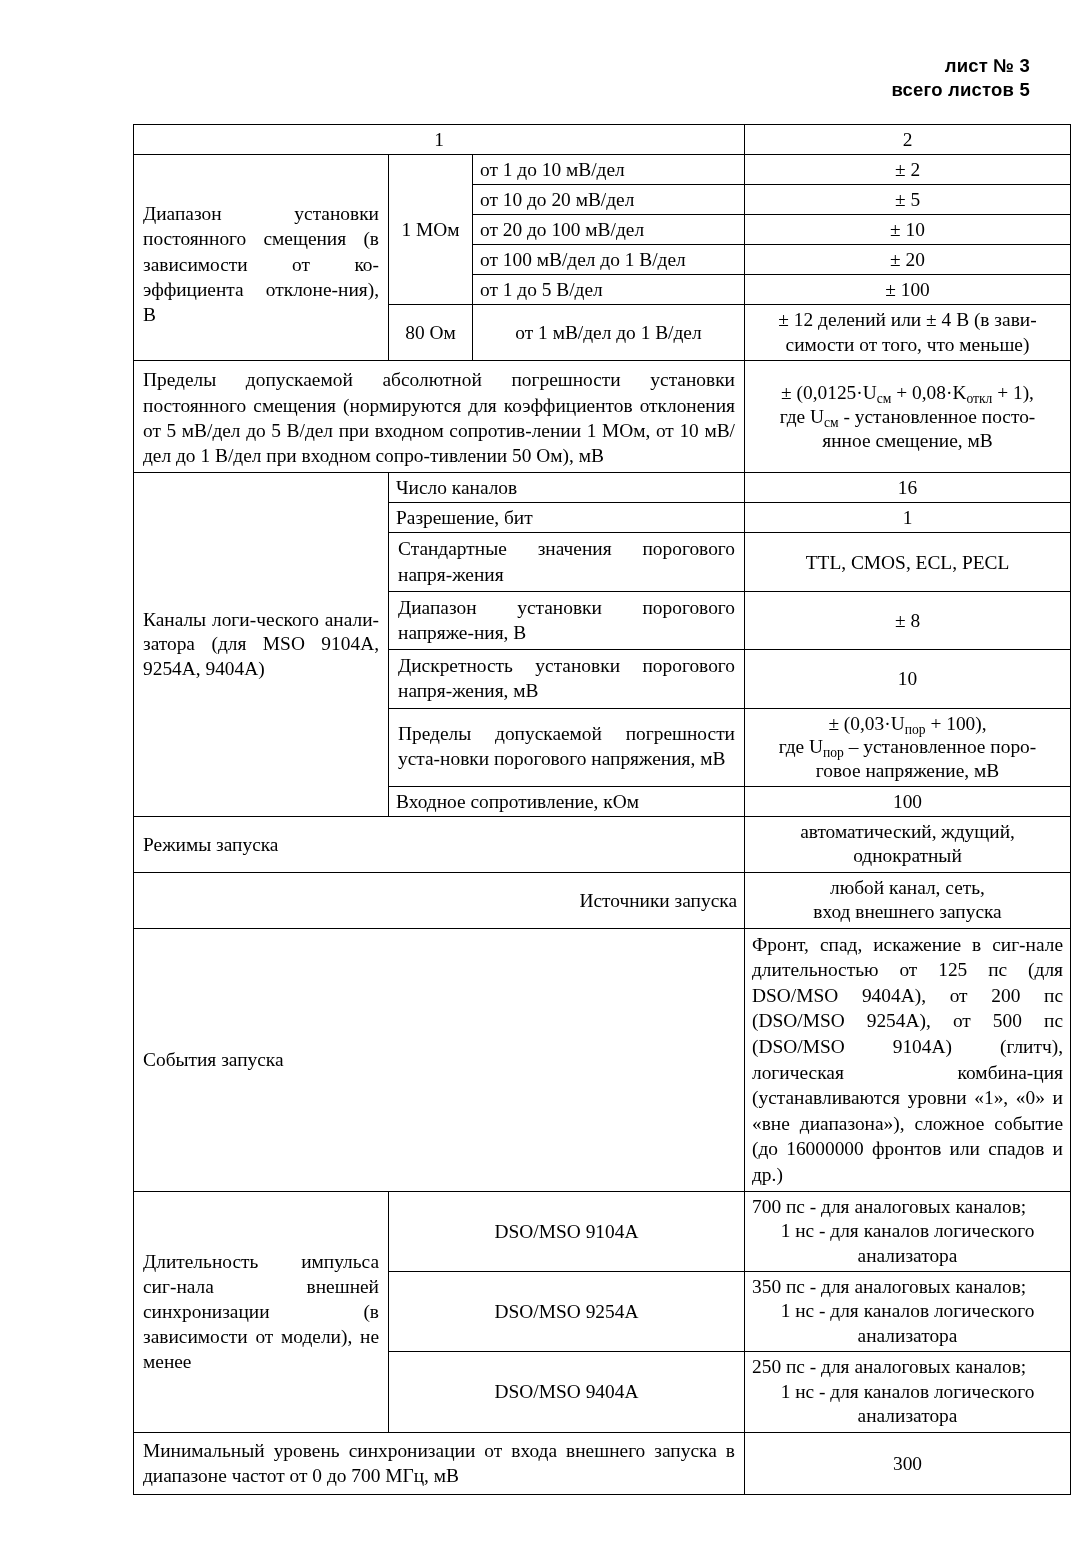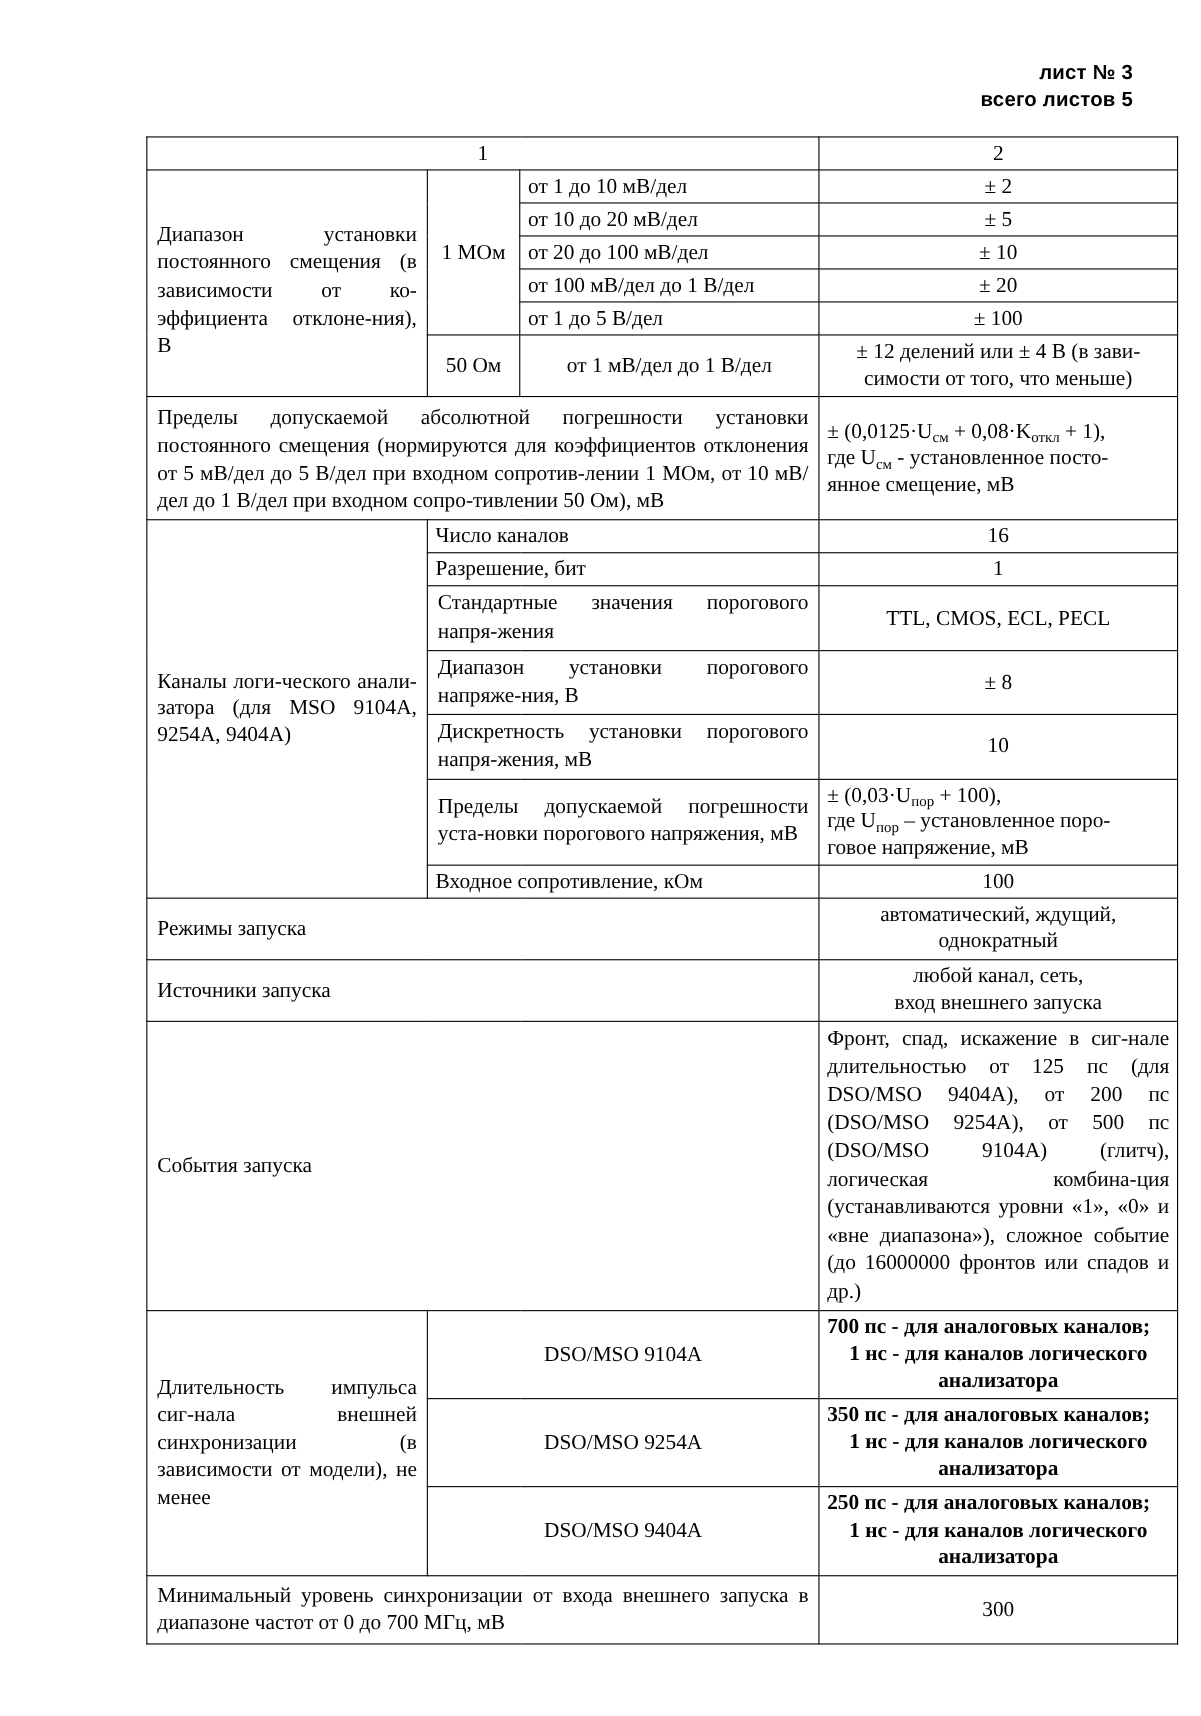--- a/index.html
+++ b/index.html
@@ -63,21 +63,21 @@
   .hdr-num { text-align: center; font-size: 20px; padding: 4px 0 5px; }
 
   sub {
     font-size: 0.70em;
     vertical-align: baseline;
     position: relative;
     top: 0.30em;
     letter-spacing: 0;
   }
 
-  .formula { line-height: 1.22; text-align: left; }
+  .formula { line-height: 1.22; text-align: center; }
   .formula .l1 { display: block; }
 
   
   .para {
     text-align: justify;
     text-align-last: left;
     line-height: 1.30;
     margin: 0;
   }
 
@@ -96,21 +96,20 @@
     text-align: justify;
     text-align-last: left;
     line-height: 1.32;
     padding: 6px 8px 6px 10px;
   }
 
   .pulse-val {
     text-align: center;
     line-height: 1.26;
     padding: 3px 5px;
-    font-weight: bold;
   }
   .pulse-val .l1 { display: block; text-align: left; }
   .pulse-val .l2 { display: block; }
   .pulse-val .l3 { display: block; }
 </style>
 </head>
 <body>
 
 <div class="page">
 
@@ -151,21 +150,21 @@
       </tr>
       <tr>
         <td class="left smallpad">от 100 мВ/дел до 1 В/дел</td>
         <td class="ctr smallpad">± 20</td>
       </tr>
       <tr>
         <td class="left smallpad">от 1 до 5 В/дел</td>
         <td class="ctr smallpad">± 100</td>
       </tr>
       <tr>
-        <td class="ctr mid">50 Ом</td>
+        <td class="ctr mid">80 Ом</td>
         <td class="ctr mid">от 1 мВ/дел до 1 В/дел</td>
         <td class="val-block">
           <span class="val-line">± 12 делений или ± 4 В (в зави-</span>
           <span class="val-line">симости от того, что меньше)</span>
         </td>
       </tr>
 
       <tr>
         <td class="top" colspan="3" style="padding:6px 9px 4px 9px;">
           <div class="para">Пределы допускаемой абсолютной погрешности установки постоянного смещения (нормируются для коэффициентов отклонения от 5 мВ/дел до 5 В/дел при входном сопротив-лении 1 МОм, от 10 мВ/дел до 1 В/дел при входном сопро-тивлении 50 Ом), мВ</div>
@@ -223,21 +222,21 @@
 
       <tr>
         <td class="left mid" colspan="3" style="padding-left:9px;">Режимы запуска</td>
         <td class="val-block mid">
           <span class="val-line">автоматический, ждущий,</span>
           <span class="val-line">однократный</span>
         </td>
       </tr>
 
       <tr>
-        <td class="left mid" colspan="3" style="padding-left:9px;">Источники запуска</td>
+        <td class="left mid" colspan="3" style="padding-left:9px;text-align:right;">Источники запуска</td>
         <td class="val-block mid">
           <span class="val-line">любой канал, сеть,</span>
           <span class="val-line">вход внешнего запуска</span>
         </td>
       </tr>
 
       <tr>
         <td class="left mid" colspan="3" style="padding-left:9px;font-family:Liberation Serif, serif;">События запуска</td>
         <td class="events-cell">Фронт, спад, искажение в сиг-нале длительностью от 125 пс (для DSO/MSO 9404A), от 200 пс (DSO/MSO 9254A), от 500 пс (DSO/MSO 9104A) (глитч), логическая комбина-ция (устанавливаются уровни «1», «0» и «вне диапазона»), сложное событие (до 16000000 фронтов или спадов и др.)</td>
       </tr>

